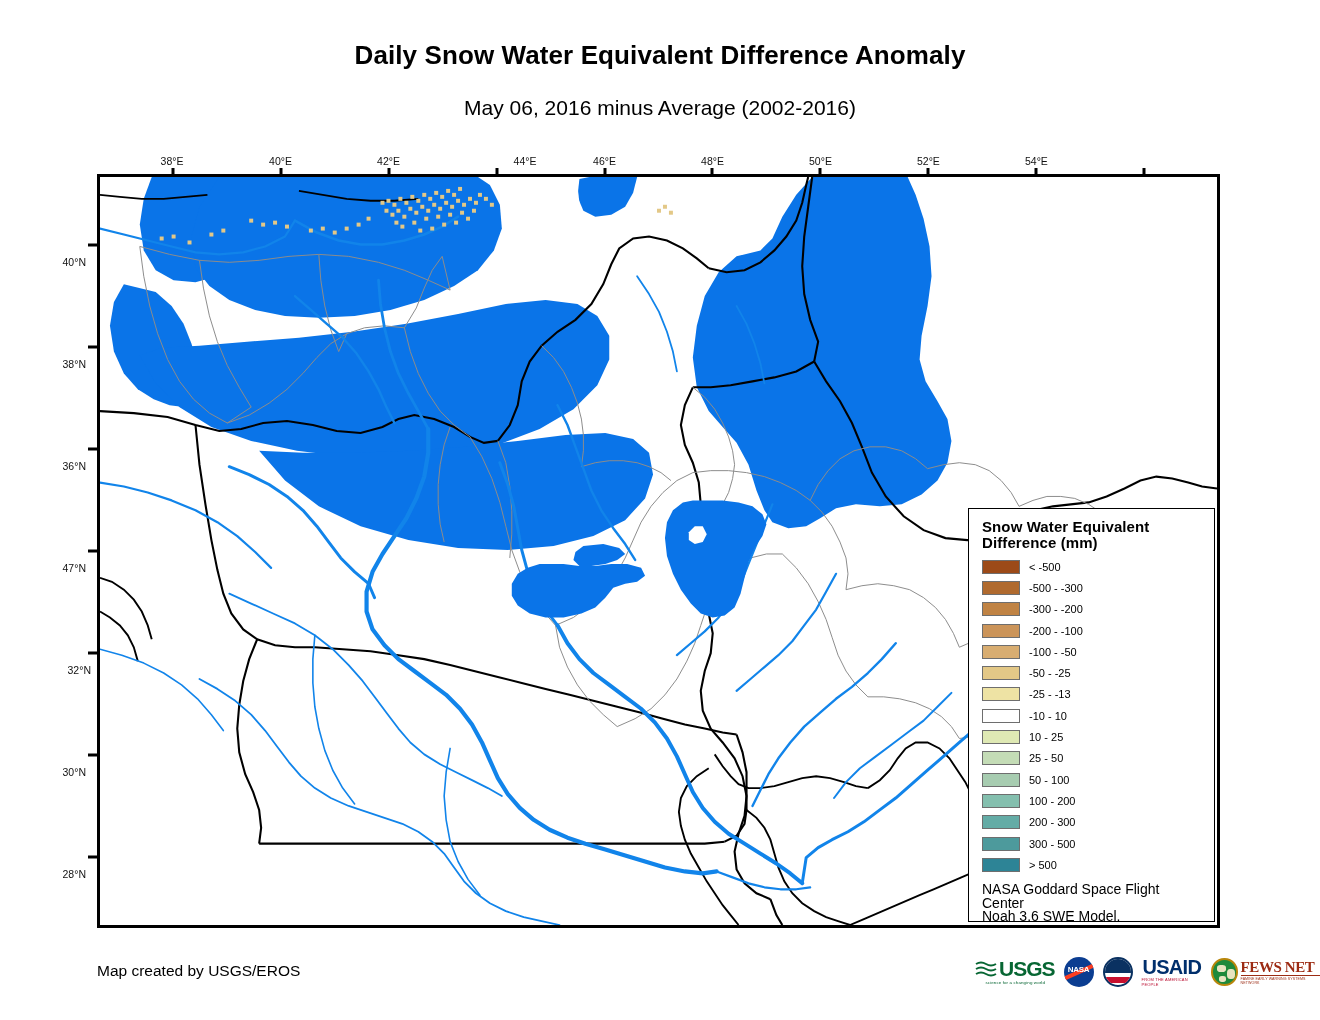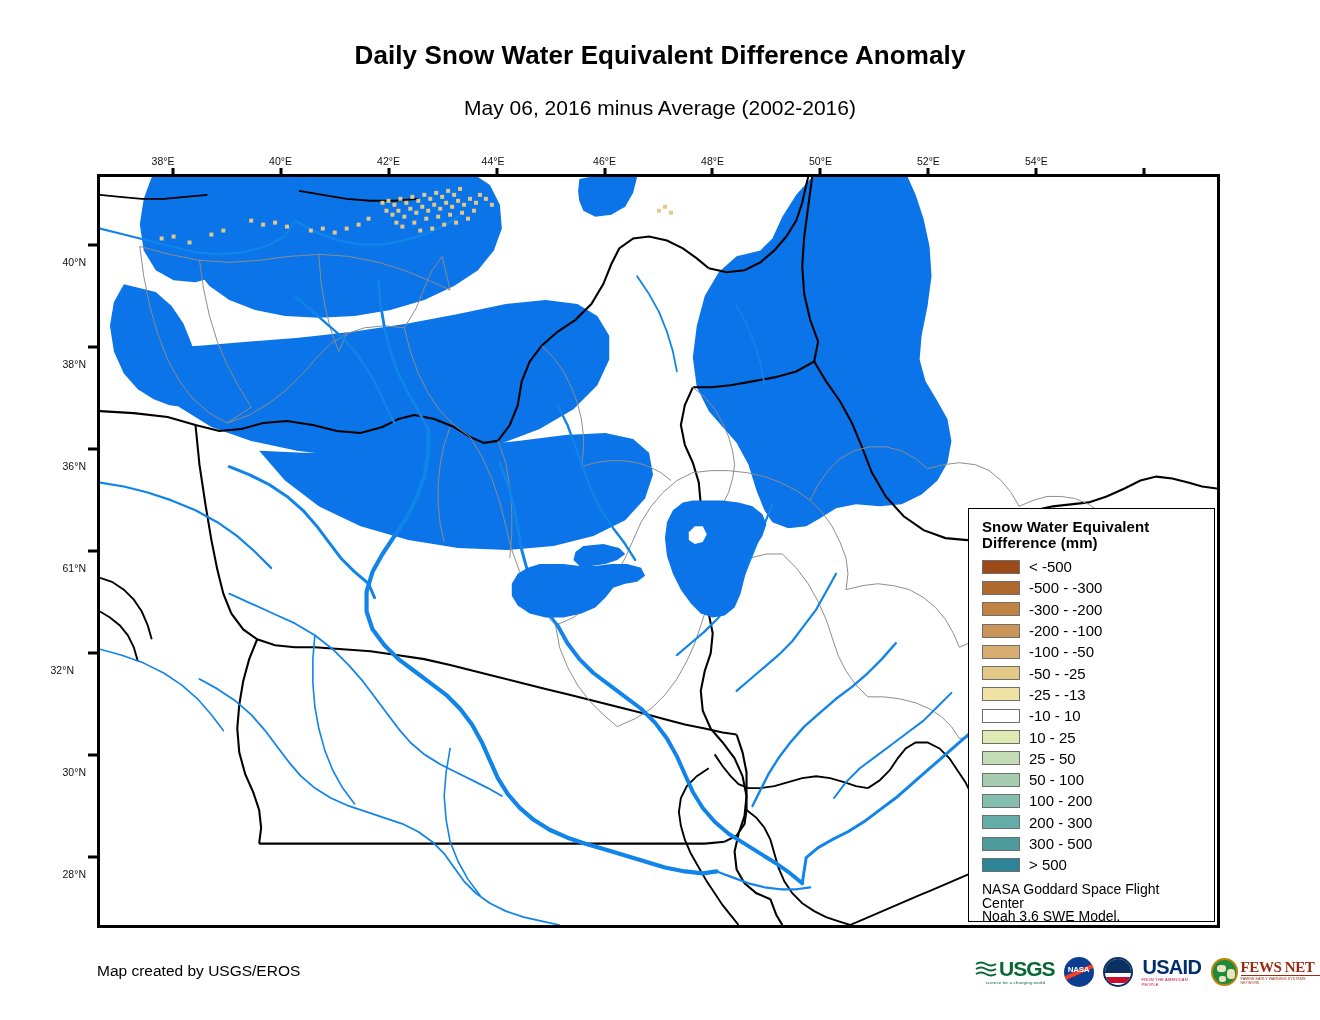--- a/index.html
+++ b/index.html
@@ -27,21 +27,21 @@
 
   
   #legend{position:absolute;left:968px;top:508px;width:247px;height:414px;
           background:#fff;border:1px solid #000;box-sizing:border-box;
           padding:10px 10px 6px 13px;}
   #legend-title{font-size:15px;font-weight:bold;line-height:15.5px;
                 margin-bottom:6px;letter-spacing:.1px;}
   .legend-row{display:flex;align-items:center;height:21.3px;}
   .legend-sw{width:38px;height:14px;border:1.5px solid #6e6e6e;box-sizing:border-box;
              flex:0 0 auto;}
-  .legend-lab{font-size:15px;margin-left:9px;white-space:nowrap;}
+  .legend-lab{font-size:11px;margin-left:9px;white-space:nowrap;}
   #legend-source{font-size:14px;line-height:13.5px;margin-top:8px;color:#000;}
 
   
   #credit{position:absolute;left:97px;top:962px;font-size:15.5px;}
   #logos{position:absolute;left:975px;top:955px;display:flex;align-items:center;gap:9px;}
   .logo{position:relative;height:34px;display:flex;align-items:center;}
 
   .usgs-wrap{flex-direction:column;justify-content:center;}
   .usgs-main{display:flex;align-items:center;}
   .usgs-wave{width:22px;height:17px;margin-right:2px;}
@@ -75,49 +75,49 @@
   .fews-sub{font-size:3.6px;color:#9c2b13;border-top:1px solid #9c2b13;
             padding-top:1px;letter-spacing:.1px;}
 </style>
 </head>
 <body>
 
 <div id="title">Daily Snow Water Equivalent Difference Anomaly</div>
 <div id="subtitle">May 06, 2016 minus Average (2002-2016)</div>
 
 <div id="ticks">
-    <div class="tick-lab tick-lon" style="left: 163px;">38°E</div>
+    <div class="tick-lab tick-lon" style="left: 172px;">38°E</div>
     <div class="tick-mark tick-lon-mark" style="left: 172.587px;"></div>
     <div class="tick-lab tick-lon" style="left: 280.567px;">40°E</div>
     <div class="tick-mark tick-lon-mark" style="left: 280.567px;"></div>
     <div class="tick-lab tick-lon" style="left: 388.548px;">42°E</div>
     <div class="tick-mark tick-lon-mark" style="left: 388.548px;"></div>
-    <div class="tick-lab tick-lon" style="left: 493px;">44°E</div>
+    <div class="tick-lab tick-lon" style="left: 525px;">44°E</div>
     <div class="tick-mark tick-lon-mark" style="left: 496.529px;"></div>
     <div class="tick-lab tick-lon" style="left: 604.51px;">46°E</div>
     <div class="tick-mark tick-lon-mark" style="left: 604.51px;"></div>
     <div class="tick-lab tick-lon" style="left: 712.49px;">48°E</div>
     <div class="tick-mark tick-lon-mark" style="left: 712.49px;"></div>
     <div class="tick-lab tick-lon" style="left: 820.471px;">50°E</div>
     <div class="tick-mark tick-lon-mark" style="left: 820.471px;"></div>
     <div class="tick-lab tick-lon" style="left: 928.452px;">52°E</div>
     <div class="tick-mark tick-lon-mark" style="left: 928.452px;"></div>
     <div class="tick-lab tick-lon" style="left: 1036.43px;">54°E</div>
     <div class="tick-mark tick-lon-mark" style="left: 1036.43px;"></div>
     <div class="tick-lab tick-lon" style="left: 1144.41px; margin-top: 33px;">56°E</div>
     <div class="tick-mark tick-lon-mark" style="left: 1144.41px;"></div>
     <div class="tick-lab tick-lat" style="top: 245.324px; left: 42px; width: 44px;">40°N</div>
     <div class="tick-mark tick-lat-mark" style="top: 245.324px;"></div>
     <div class="tick-lab tick-lat" style="top: 347.216px; left: 42px; width: 44px;">38°N</div>
     <div class="tick-mark tick-lat-mark" style="top: 347.216px;"></div>
     <div class="tick-lab tick-lat" style="top: 449.108px; left: 42px; width: 44px;">36°N</div>
     <div class="tick-mark tick-lat-mark" style="top: 449.108px;"></div>
-    <div class="tick-lab tick-lat" style="top: 551px; left: 42px; width: 44px;">61°N</div>
+    <div class="tick-lab tick-lat" style="top: 551px; left: 42px; width: 44px;">47°N</div>
     <div class="tick-mark tick-lat-mark" style="top: 551px;"></div>
-    <div class="tick-lab tick-lat" style="top: 652.892px; left: 30px; width: 44px;">32°N</div>
+    <div class="tick-lab tick-lat" style="top: 652.892px; left: 47px; width: 44px;">32°N</div>
     <div class="tick-mark tick-lat-mark" style="top: 652.892px;"></div>
     <div class="tick-lab tick-lat" style="top: 754.784px; left: 42px; width: 44px;">30°N</div>
     <div class="tick-mark tick-lat-mark" style="top: 754.784px;"></div>
     <div class="tick-lab tick-lat" style="top: 856.676px; left: 42px; width: 44px;">28°N</div>
     <div class="tick-mark tick-lat-mark" style="top: 856.676px;"></div>
   </div>
 
 <div id="map-frame">
   <svg id="map-canvas" viewBox="0 0 1123 754" preserveAspectRatio="none">
     <defs>

